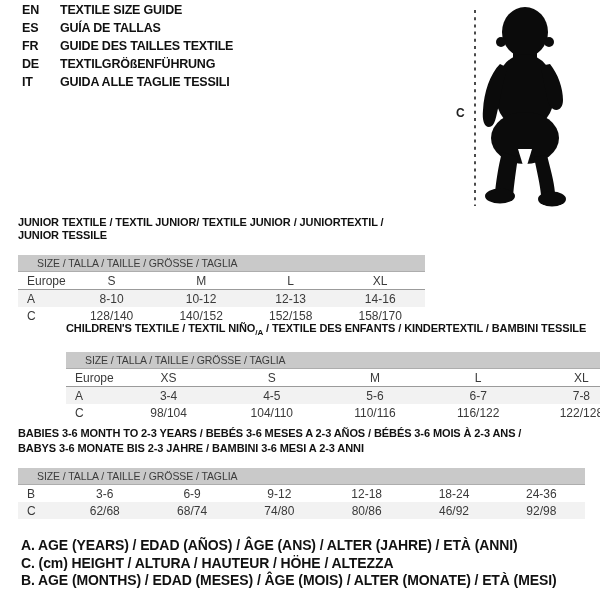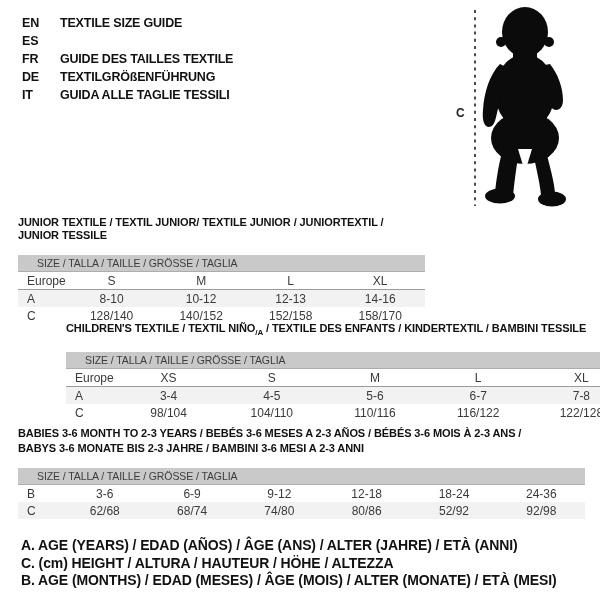--- a/index.html
+++ b/index.html
@@ -1,20 +1,20 @@
 <!DOCTYPE html>
 <html><head>
 <meta charset="utf-8">
 <style>
   html,body{margin:0;padding:0;background:#fff;}
   .page{position:relative;width:600px;height:600px;background:#ffffff;
         font-family:"Liberation Sans",sans-serif;color:#333;overflow:hidden;}
 
   
-  .langs{position:absolute;left:22px;top:14px;}
+  .langs{position:absolute;left:22px;top:1px;}
   .lang-row{display:flex;font-weight:bold;font-size:12.5px;line-height:18px;color:#111;letter-spacing:-0.2px;}
   .lang-code{width:38px;flex:none;}
 
   
   .figure{position:absolute;left:450px;top:0;width:145px;height:215px;}
   .measure-label{position:absolute;left:456px;top:106px;font-weight:bold;font-size:12px;color:#222;}
 
   
   .sec{position:absolute;left:18px;}
   .sec-title{font-size:11px;font-weight:bold;color:#111;line-height:13px;letter-spacing:-0.1px;}
@@ -39,20 +39,21 @@
 
 <div class="page">
 
   <div class="langs">
     <div class="lang-row">
       <span class="lang-code">EN</span>
       <span class="lang-label">TEXTILE SIZE GUIDE</span>
     </div>
     <div class="lang-row">
       <span class="lang-code">ES</span>
+      <span class="lang-label">GUÍA DE TALLAS</span>
     </div>
     <div class="lang-row">
       <span class="lang-code">FR</span>
       <span class="lang-label">GUIDE DES TAILLES TEXTILE</span>
     </div>
     <div class="lang-row">
       <span class="lang-code">DE</span>
       <span class="lang-label">TEXTILGRÖßENFÜHRUNG</span>
     </div>
     <div class="lang-row">
@@ -184,21 +185,21 @@
         <td>12-18</td>
         <td>18-24</td>
         <td>24-36</td>
       </tr>
       <tr class="striped">
         <td class="rowlabel">C</td>
         <td>62/68</td>
         <td>68/74</td>
         <td>74/80</td>
         <td>80/86</td>
-        <td>52/92</td>
+        <td>46/92</td>
         <td>92/98</td>
       </tr>
     </tbody>
       </table>
   </div>
 
   <div class="footnotes">
     <div class="footnote">A. AGE (YEARS) / EDAD (AÑOS) / ÂGE (ANS) / ALTER (JAHRE) / ETÀ (ANNI)</div>
     <div class="footnote">C. (cm) HEIGHT / ALTURA / HAUTEUR / HÖHE / ALTEZZA</div>
     <div class="footnote">B. AGE (MONTHS) / EDAD (MESES) / ÂGE (MOIS) / ALTER (MONATE) / ETÀ (MESI)</div>

